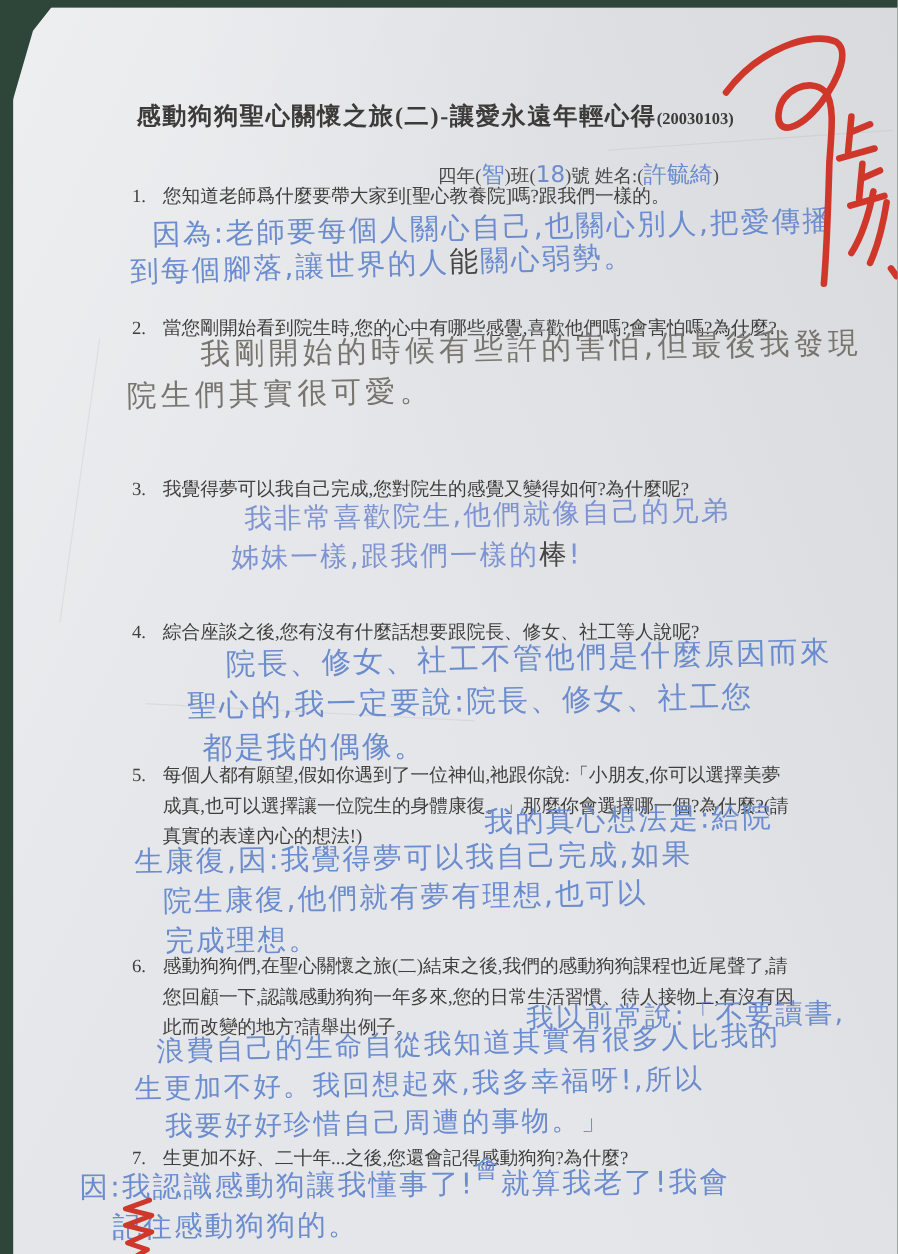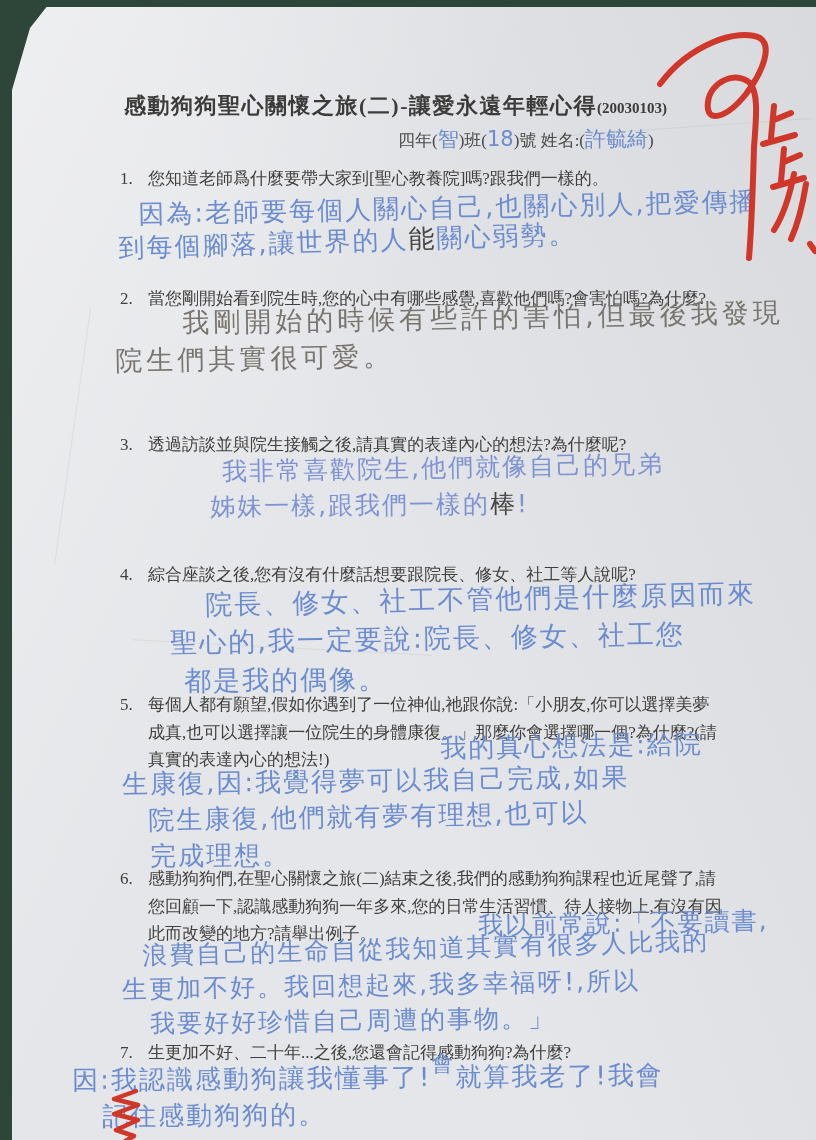--- a/index.html
+++ b/index.html
@@ -25,21 +25,21 @@
   #bottom-sliver{
     position:absolute;left:0;top:1068px;width:9px;height:72px;background:#2e4639;
     clip-path:polygon(0 0,9px 10px,4px 72px,0 72px);
   }
   #page-title{
     position:absolute;left:112px;top:84px;white-space:nowrap;
     font-size:22px;font-weight:bold;color:#3c3b39;letter-spacing:1.5px;
   }
   #page-title .date{font-size:15px;letter-spacing:0;}
   #student-line{
-    position:absolute;left:386px;top:118px;white-space:nowrap;
+    position:absolute;left:386px;top:137px;white-space:nowrap;
     font-size:17px;color:#4a4947;text-align:center;
   }
   .q{
     position:absolute;left:108px;width:606px;
     font-size:17px;line-height:1.62;color:#403f3d;
   }
   .qnum{position:absolute;left:0;top:0;}
   .qtext{display:block;padding-left:28px;}
   .hw{
     position:absolute;white-space:nowrap;
@@ -73,21 +73,21 @@
   <div class="q" style="top:158px">
     <span class="qnum">1.</span>
     <span class="qtext">您知道老師爲什麼要帶大家到[聖心教養院]嗎?跟我們一樣的。</span>
   </div>
   <div class="q" style="top:278px">
     <span class="qnum">2.</span>
     <span class="qtext">當您剛開始看到院生時,您的心中有哪些感覺,喜歡他們嗎?會害怕嗎?為什麼?</span>
   </div>
   <div class="q" style="top:424px">
     <span class="qnum">3.</span>
-    <span class="qtext">透過訪談並與院生接觸之後,請真實的表達內心的想法?為什麼呢?</span>
+    <span class="qtext">我覺得夢可以我自己完成,您對院生的感覺又變得如何?為什麼呢?</span>
   </div>
   <div class="q" style="top:554px">
     <span class="qnum">4.</span>
     <span class="qtext">綜合座談之後,您有沒有什麼話想要跟院長、修女、社工等人說呢?</span>
   </div>
   <div class="q" style="top:684px">
     <span class="qnum">5.</span>
     <span class="qtext">每個人都有願望,假如你遇到了一位神仙,祂跟你說:「小朋友,你可以選擇美夢成真,也可以選擇讓一位院生的身體康復。」那麼你會選擇哪一個?為什麼?(請真實的表達內心的想法!)</span>
   </div>
   <div class="q" style="top:858px">

